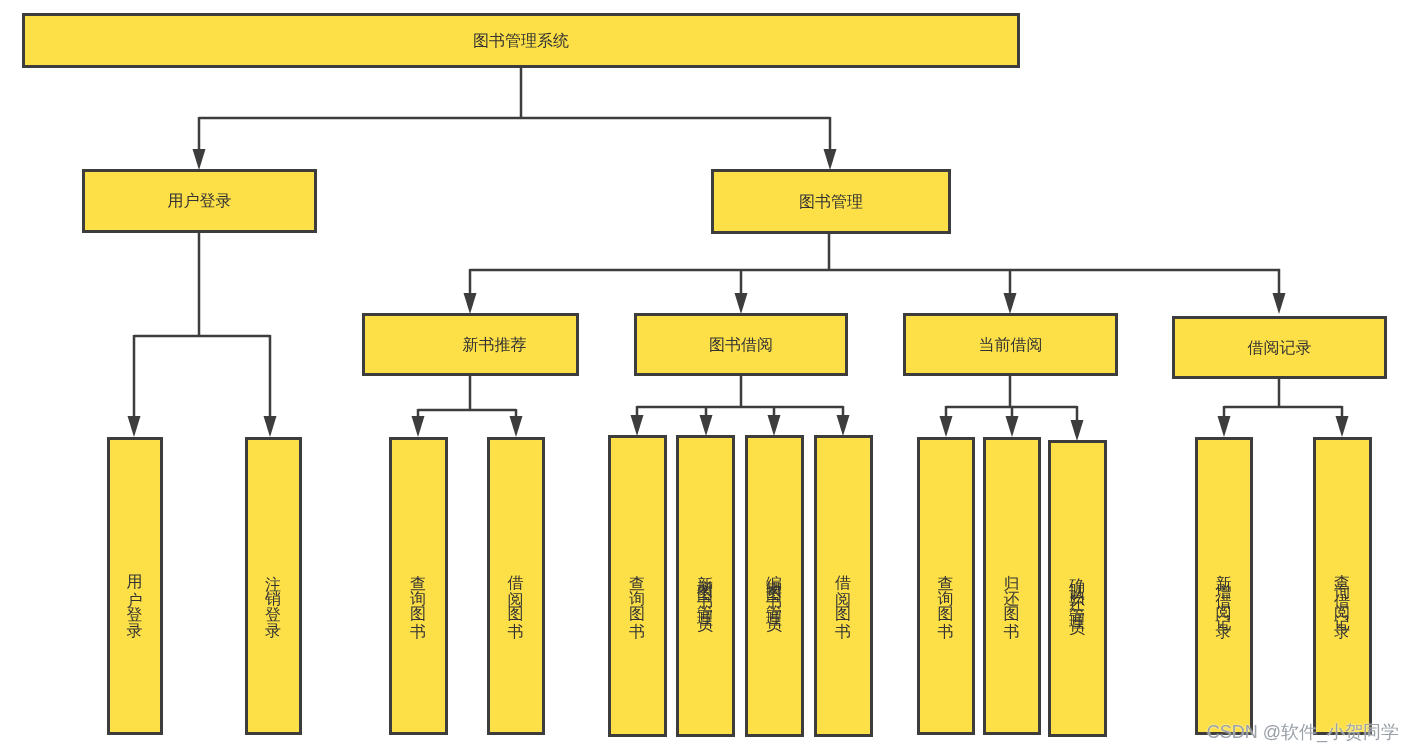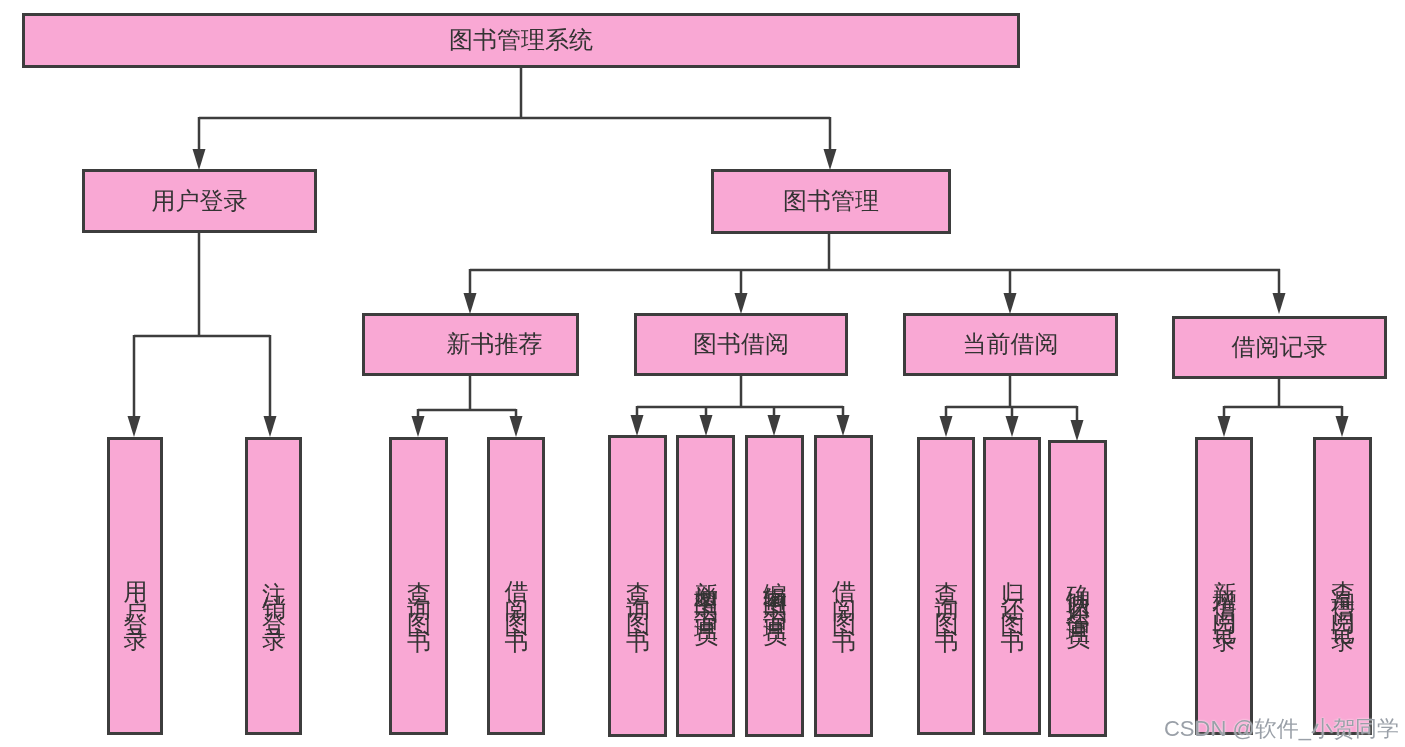--- a/index.html
+++ b/index.html
@@ -33,42 +33,42 @@
     stroke: var(--line);
     stroke-width: 2.5;
     fill: none;
   }
   .connectors polygon {
     fill: var(--line);
     stroke: none;
   }
   .box {
     position: absolute;
-    background: #f9a8d4;
+    background: #fde047;
     border: 3px solid var(--border);
     display: flex;
     align-items: center;
     justify-content: center;
     color: var(--text);
-    font-size: 24px;
+    font-size: 16px;
     line-height: 1.2;
     text-align: center;
   }
   .box.v {
     writing-mode: vertical-rl;
     text-orientation: mixed;
   }
   .box.v.s span { letter-spacing: 16px; margin-bottom: -16px; }
   .box.v.m span { letter-spacing: 10px; margin-bottom: -10px; }
   .box.v.l span { letter-spacing: 6px;  margin-bottom: -6px; }
   .watermark {
     position: absolute;
     right: 6px;
     bottom: 3px;
-    font-size: 22px;
+    font-size: 18px;
     color: var(--watermark);
     text-shadow: 0 0 2px #ffffff;
     white-space: nowrap;
     margin-top: 48px;
   }
 </style>
 </head>
 <body>
 
 <div class="canvas">

